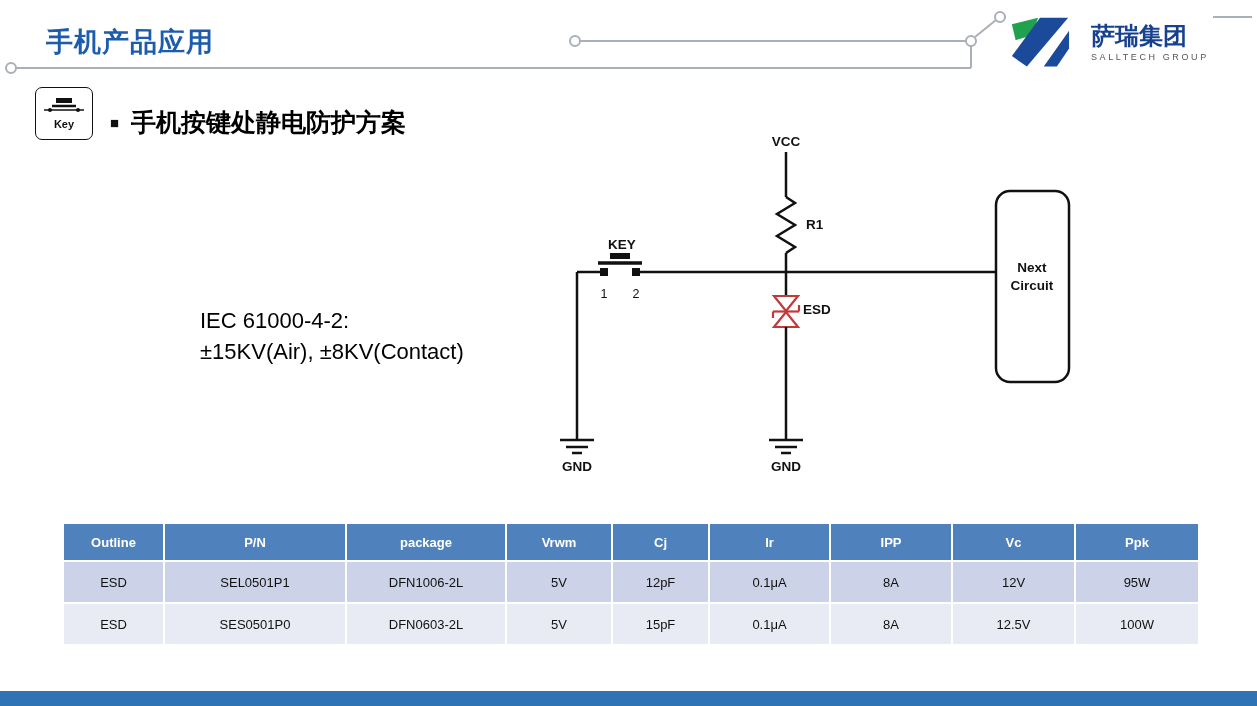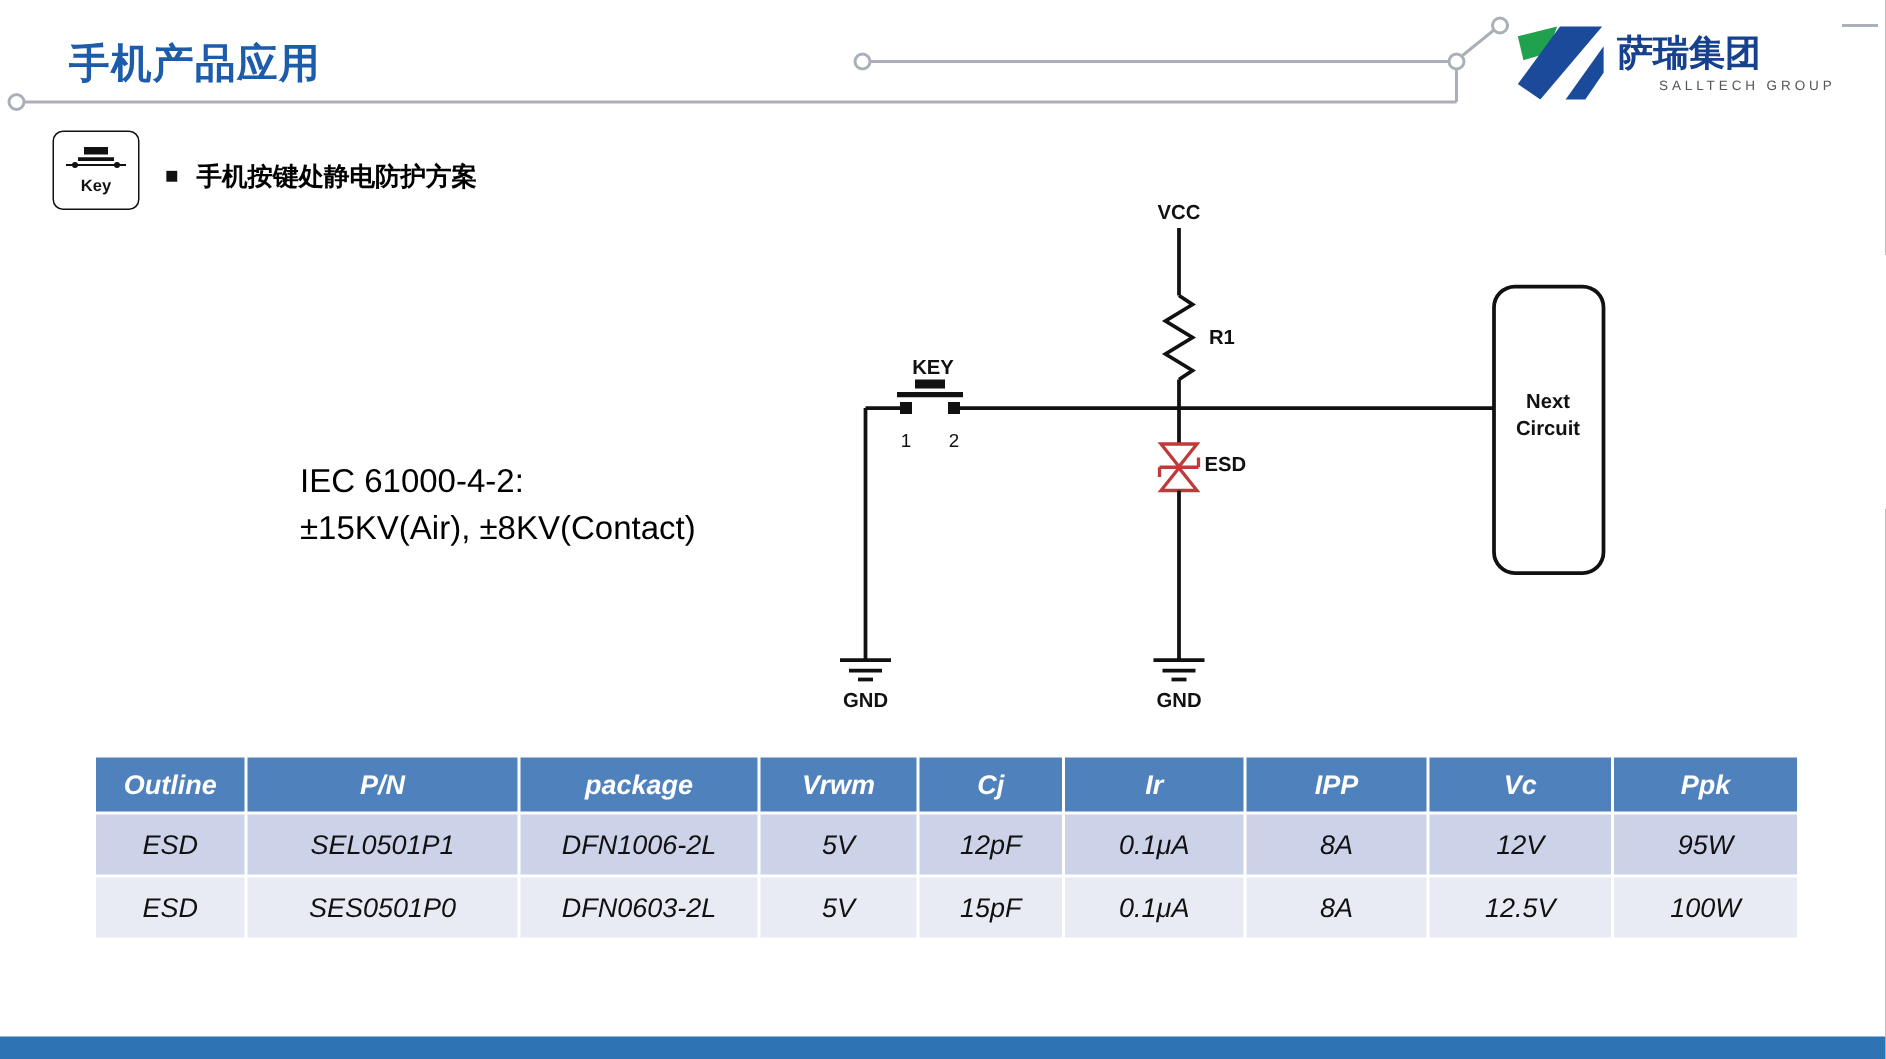--- a/index.html
+++ b/index.html
@@ -11,47 +11,47 @@
   svg { display:block; }
   svg text { font-family:"Liberation Sans", sans-serif; }
 
   .deco { position:absolute; left:0; top:0; pointer-events:none; }
 
   .title {
     position:absolute; left:34px; top:12px; margin:12px;
     font-size:27px; font-weight:bold; color:#1c5cab; letter-spacing:1px;
   }
 
-  .logo { position:absolute; left:1006px; top:16px; display:flex; gap:8px; align-items:center; background:#fff; padding:0 4px; }
+  .logo { position:absolute; left:1006px; top:16px; display:flex; gap:21px; align-items:center; background:#fff; padding:0 4px; }
   .logo-text { display:flex; flex-direction:column; }
   .logo-cn { font-size:24px; font-weight:bold; color:#16418e; line-height:1.15; }
-  .logo-en { font-size:9px; color:#555; letter-spacing:2.6px; margin-top:3px;margin-left:28px; }
+  .logo-en { font-size:9px; color:#555; letter-spacing:2.6px; margin-top:3px; }
 
   .keybox {
     position:absolute; left:35px; top:87px; width:58px; height:53px;
     border:1.6px solid #111; border-radius:7px; background:#fff; box-sizing:border-box;
     display:flex; flex-direction:column; align-items:center; justify-content:center; gap:3px;
   }
   .key-label { font-size:11px; font-weight:bold; color:#111; }
 
   .section-heading { position:absolute; left:110px; top:106px; display:flex; align-items:center; gap:12px; }
   .bullet { font-size:15px; color:#111; line-height:1; }
-  .heading-text { font-size:17px; font-weight:bold; color:#000; }
+  .heading-text { font-size:25px; font-weight:bold; color:#000; }
 
   .circuit { position:absolute; left:0; top:0; pointer-events:none; }
   .wire { stroke:#111; stroke-width:2.5; fill:none; }
   .gline { stroke:#111; stroke-width:2.5; }
   .clabel { font-size:13.5px; font-weight:bold; fill:#111; }
   .cpin { font-size:12.5px; fill:#111; }
 
   .iec { position:absolute; left:200px; top:305px; font-size:22px; line-height:31px; color:#000; }
 
   .parts {
-    position:absolute; left:62px; top:503px; width:1136px;
-    border-collapse:collapse; table-layout:fixed; font-size:18px;font-style:italic;
+    position:absolute; left:62px; top:522px; width:1136px;
+    border-collapse:collapse; table-layout:fixed; font-size:13px;
   }
   .parts th {
     background:#4f81bd; color:#ffffff; font-weight:bold; height:36px;
     border:2px solid #ffffff; text-align:center; padding:0;
   }
   .parts td {
     text-align:center; height:40px; border:2px solid #ffffff; color:#111; padding:0;
   }
   tr.odd td { background:#ccd3e8; }
   tr.even td { background:#e9ebf4; }

